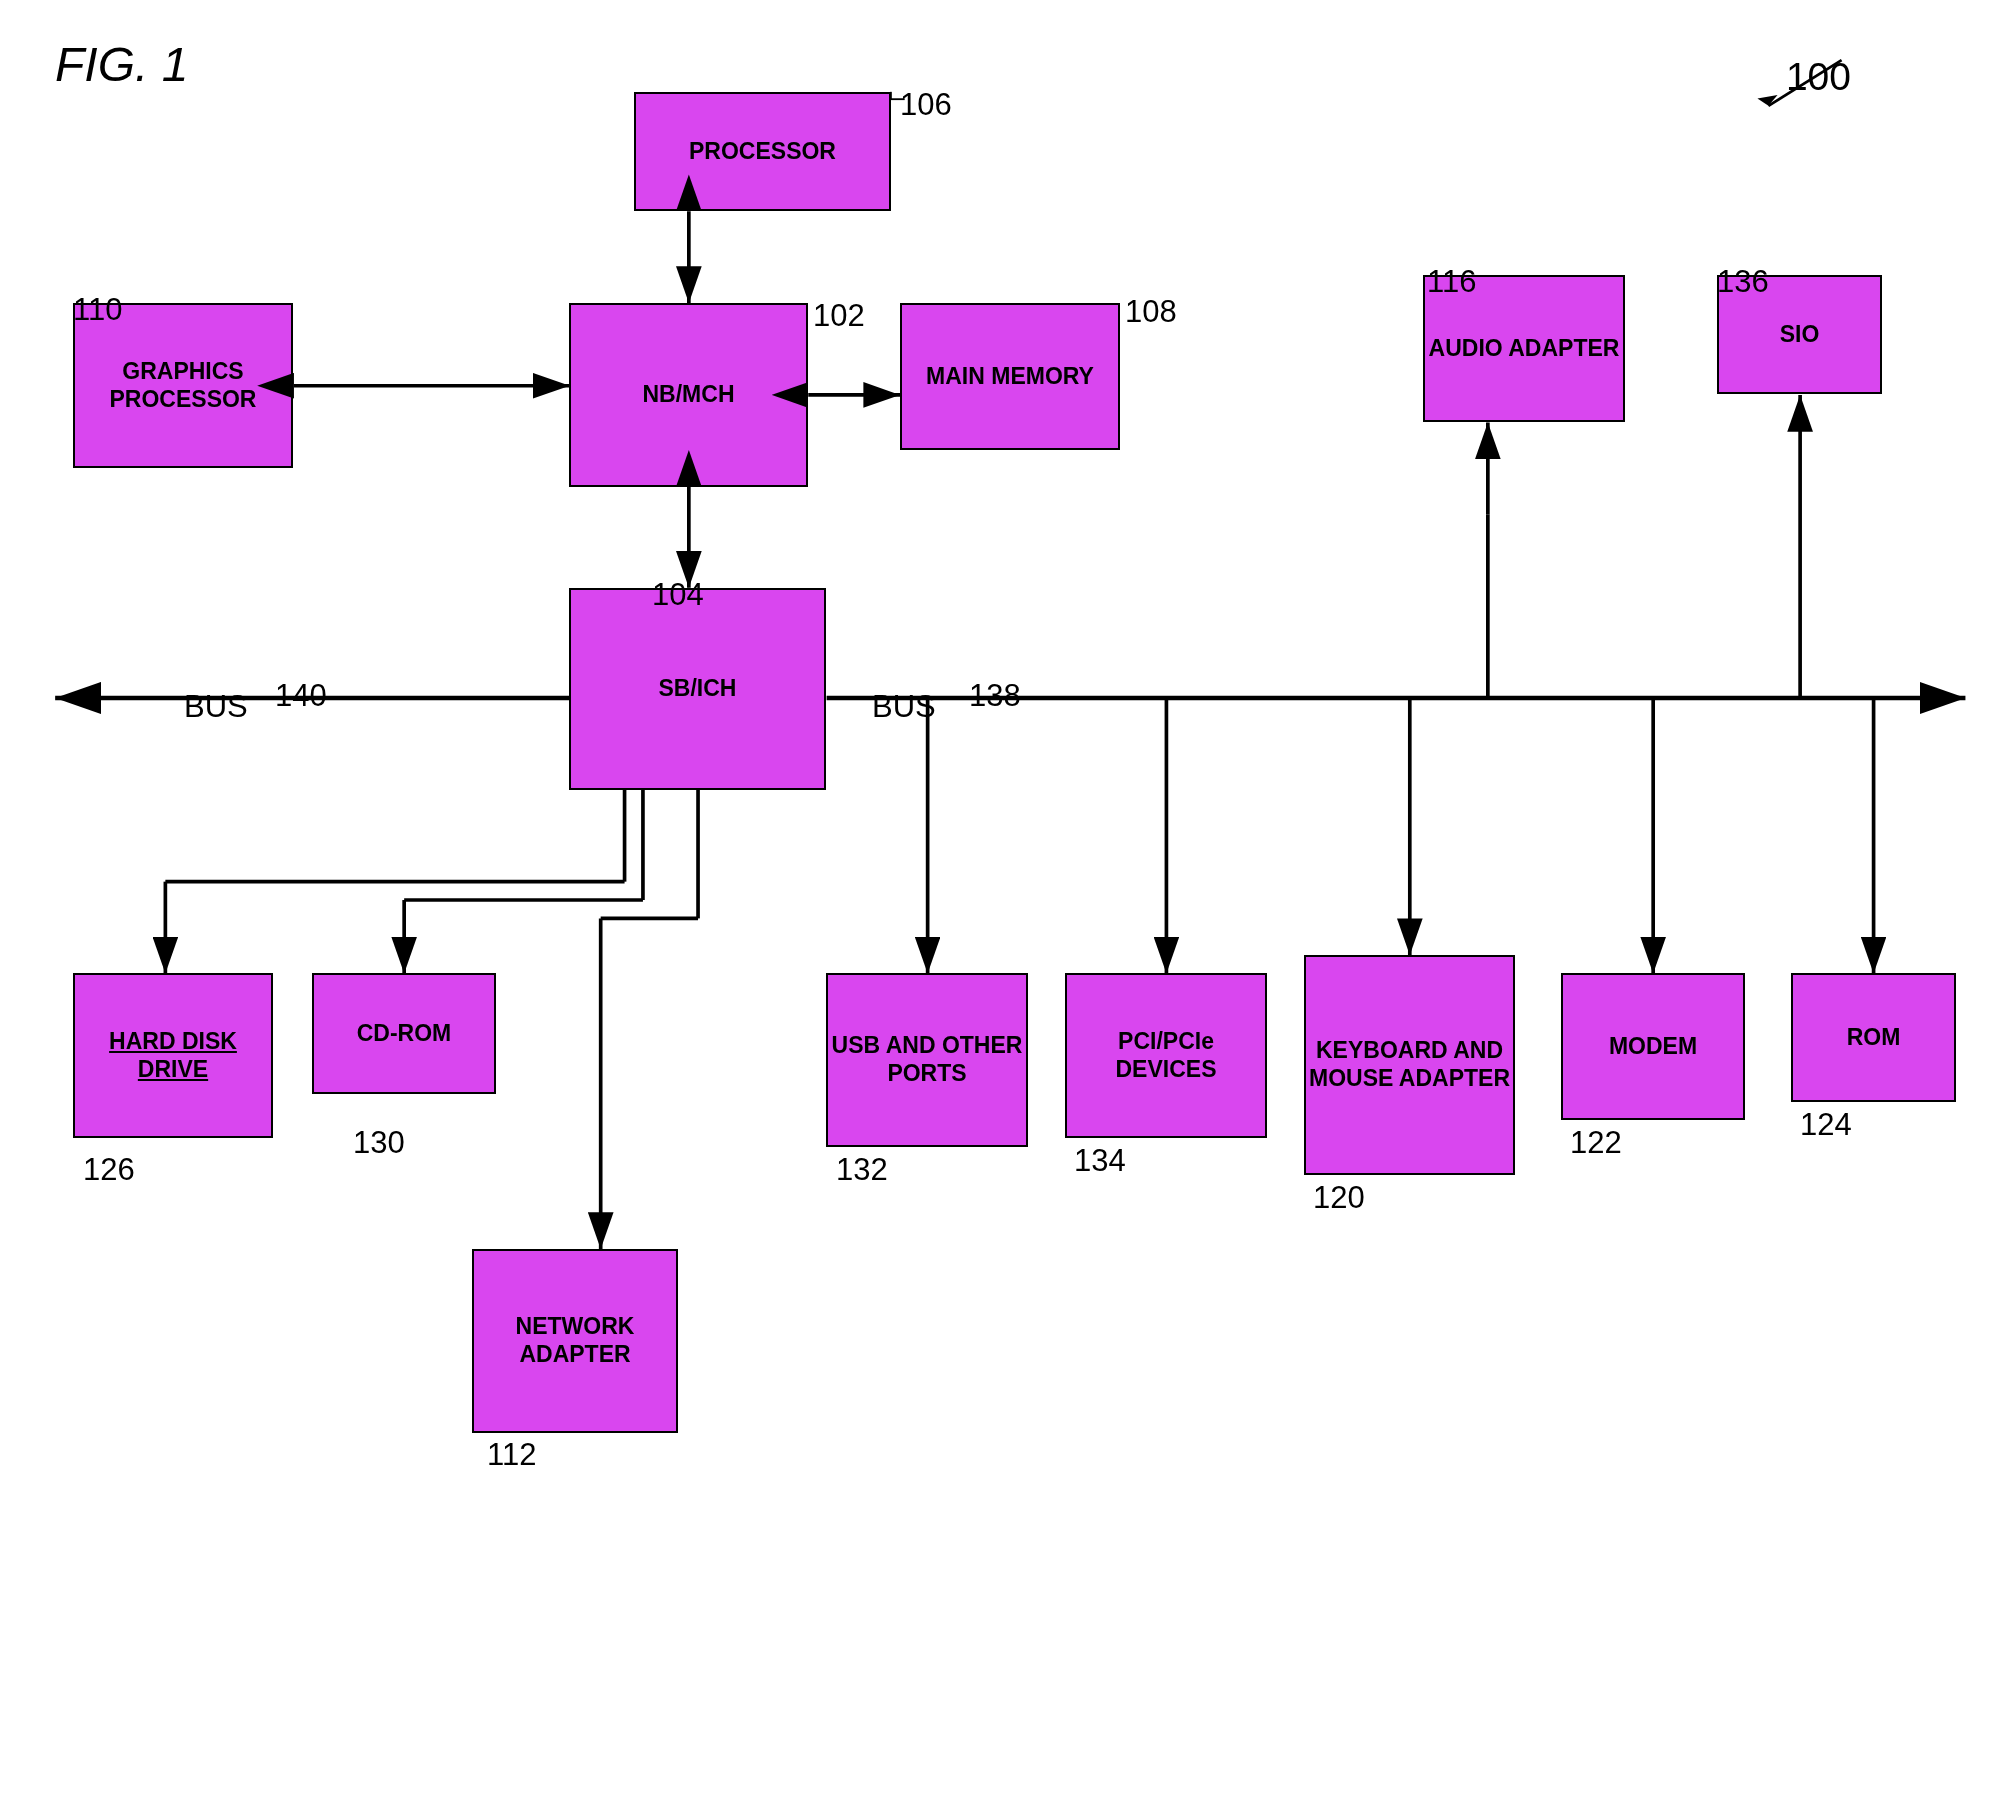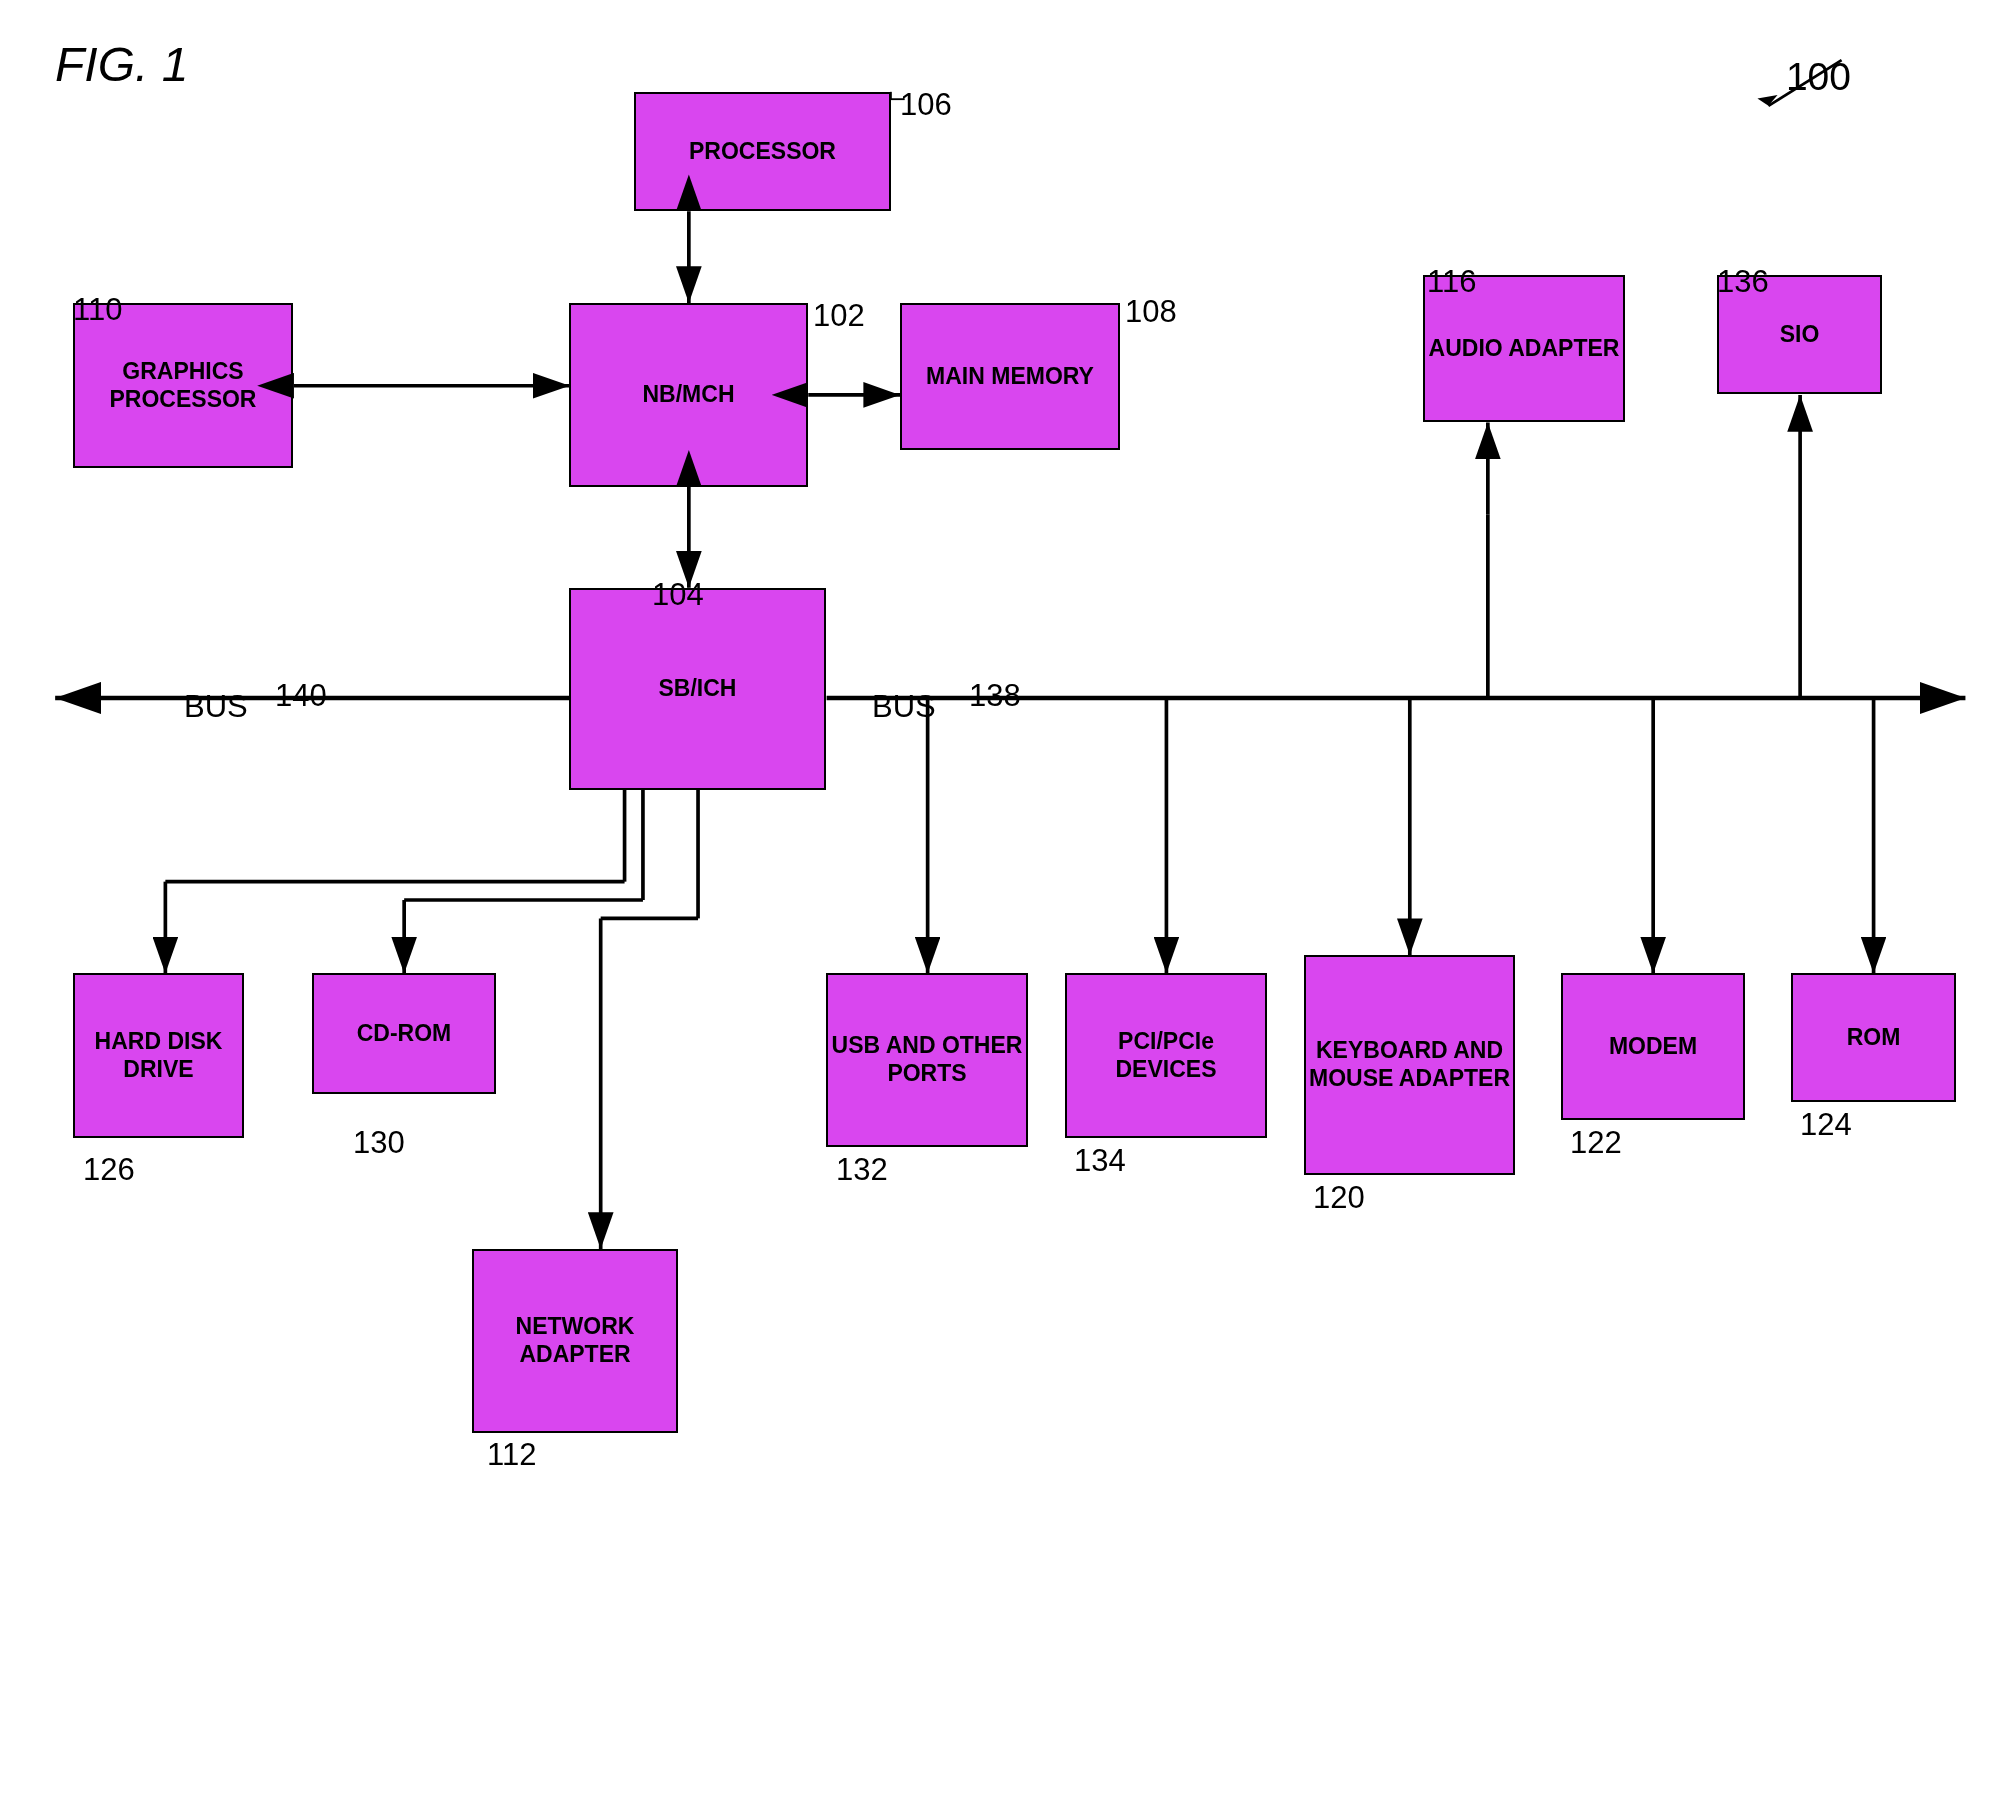--- a/index.html
+++ b/index.html
@@ -103,21 +103,21 @@
 <div class="box" style="left:1717px; top:275px; width:165px; height:119px;">
   <span>SIO</span>
 </div>
 <div class="label" style="left:1717px; top:264px;">136</div>
 
 <div class="box" style="left:569px; top:588px; width:257px; height:202px;">
   <span>SB/ICH</span>
 </div>
 <div class="label" style="left:652px; top:577px;">104</div>
 
-<div class="box" style="left:73px; top:973px; width:171px; height:165px;">
+<div class="box" style="left:73px; top:973px; width:200px; height:165px;text-decoration:underline;">
   <span>HARD
 DISK
 DRIVE</span>
 </div>
 <div class="label" style="left:83px; top:1152px;">126</div>
 
 <div class="box" style="left:312px; top:973px; width:184px; height:121px;">
   <span>CD-ROM</span>
 </div>
 <div class="label" style="left:321px; top:1125px;margin-left:32px;">130</div>

